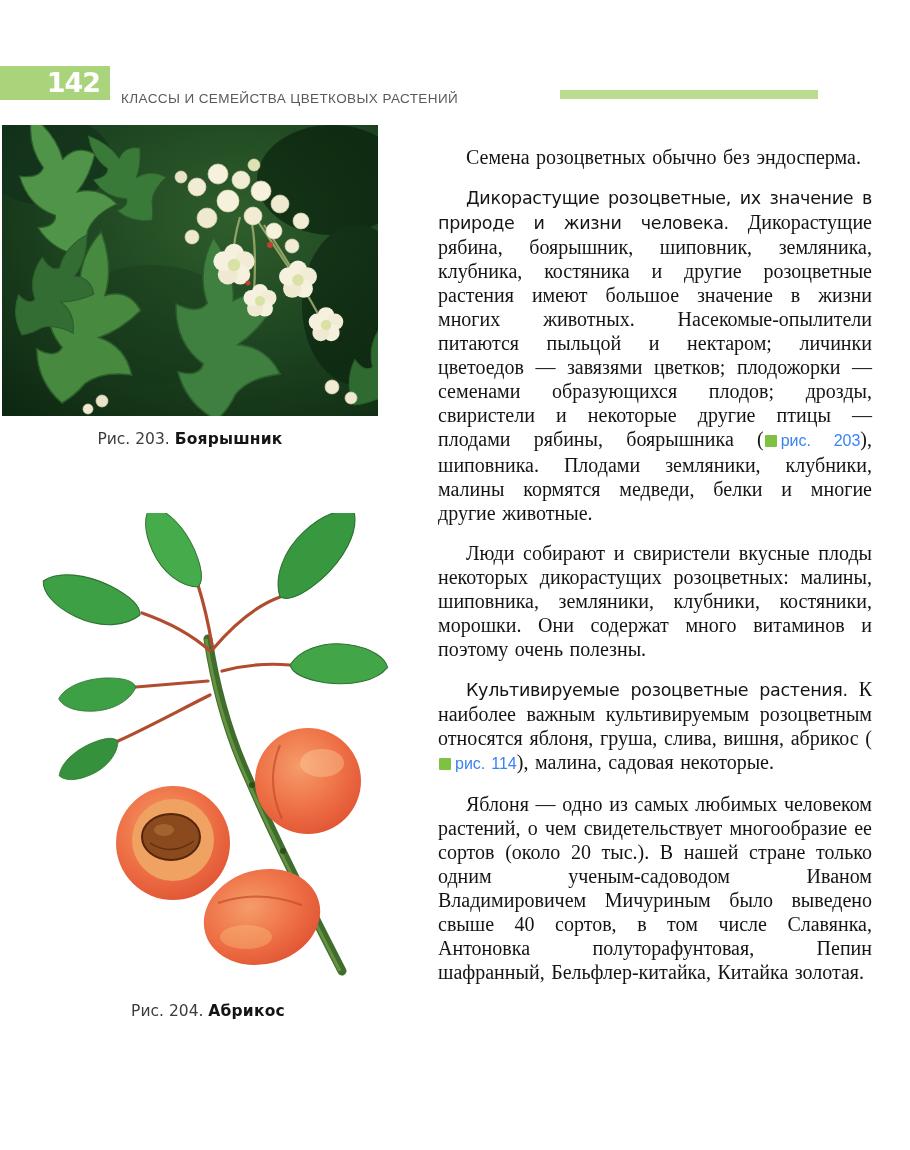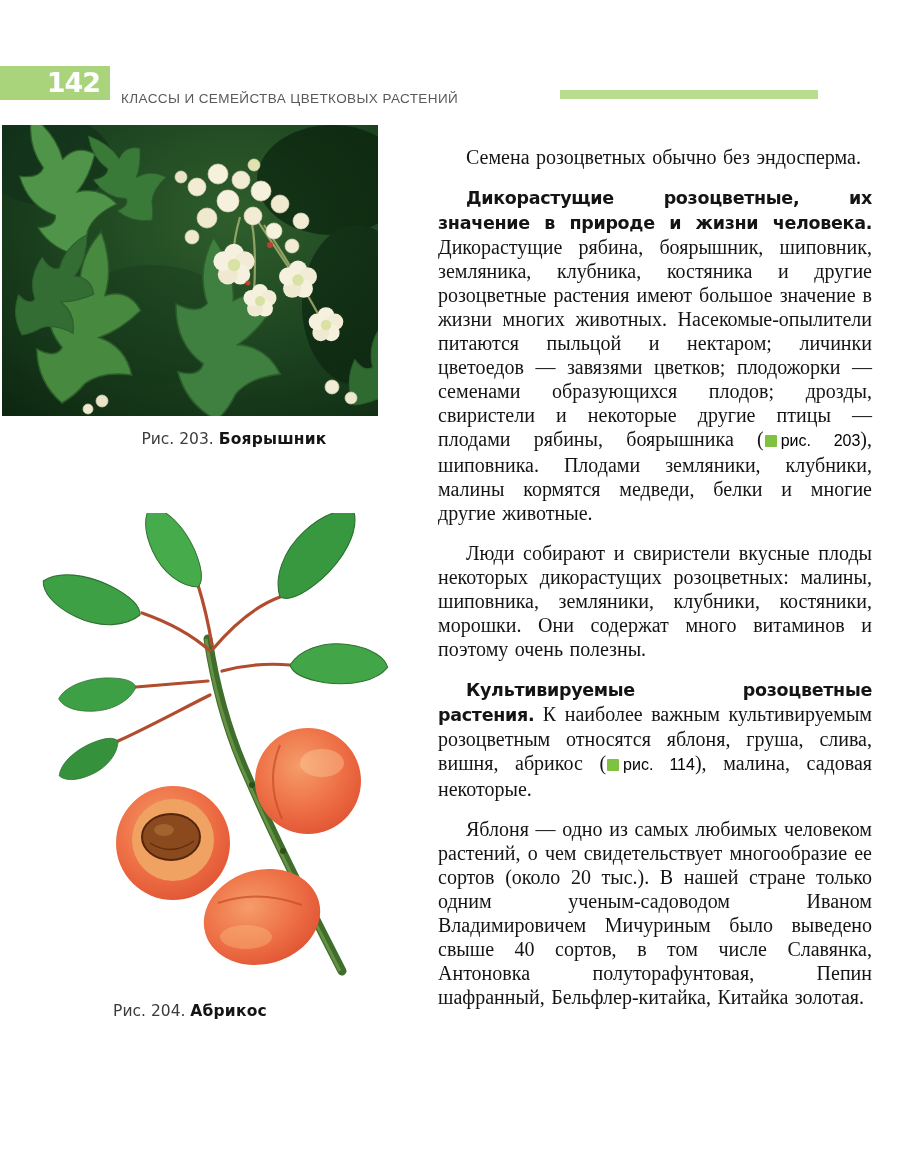--- a/index.html
+++ b/index.html
@@ -16,32 +16,32 @@
       font-family:"Liberation Sans",sans-serif;font-size:13.5px;color:#5a5a5a;
       letter-spacing:0.4px;white-space:nowrap;}
   .head-bar{position:absolute;left:560px;top:90px;width:258px;height:9px;background:#b9dc8f;}
 
   
   .fig-photo{position:absolute;left:2px;top:125px;width:376px;height:291px;}
   .fig-illustr{position:absolute;left:40px;top:513px;width:350px;height:472px;background:#ffffff;}
   .caption{position:absolute;width:380px;text-align:center;
       font-family:"DejaVu Sans","Liberation Sans",sans-serif;font-size:15.5px;color:#3c3c3c;}
   .caption b{color:#141414;letter-spacing:0.2px;}
-  .caption-1{left:0;top:430px;margin-left:44px;}
-  .caption-2{left:0;top:1002px;}
+  .caption-1{left:0;top:430px;}
+  .caption-2{left:18px;top:1002px;}
 
   
   .article{position:absolute;left:422px;top:129px;width:466px;
       font-size:20px;line-height:24px;color:#141414;text-align:justify;
       word-spacing:1.5px;hyphens:auto;}
   .article p{margin:16px;text-indent:28px;}
   .runin{font-family:"DejaVu Sans","Liberation Sans",sans-serif;
-      font-weight:bold;font-size:17.5px;letter-spacing:-0.3px;}
+      font-weight:normal;font-size:17.5px;letter-spacing:-0.3px;}
   .figref{font-family:"Liberation Sans","DejaVu Sans",sans-serif;
-      font-size:16px;color:#000000;white-space:nowrap;}
+      font-size:16px;color:#3b82f6;white-space:nowrap;}
   .refsq{display:inline-block;width:12px;height:12px;background:#7fc241;
       margin:0 4px 0 1px;vertical-align:-1px;border-radius:1px;}
 </style>
 </head>
 <body>
 
 <div class="page">
 
   <div class="pagenum-block">
     <span>142</span>

